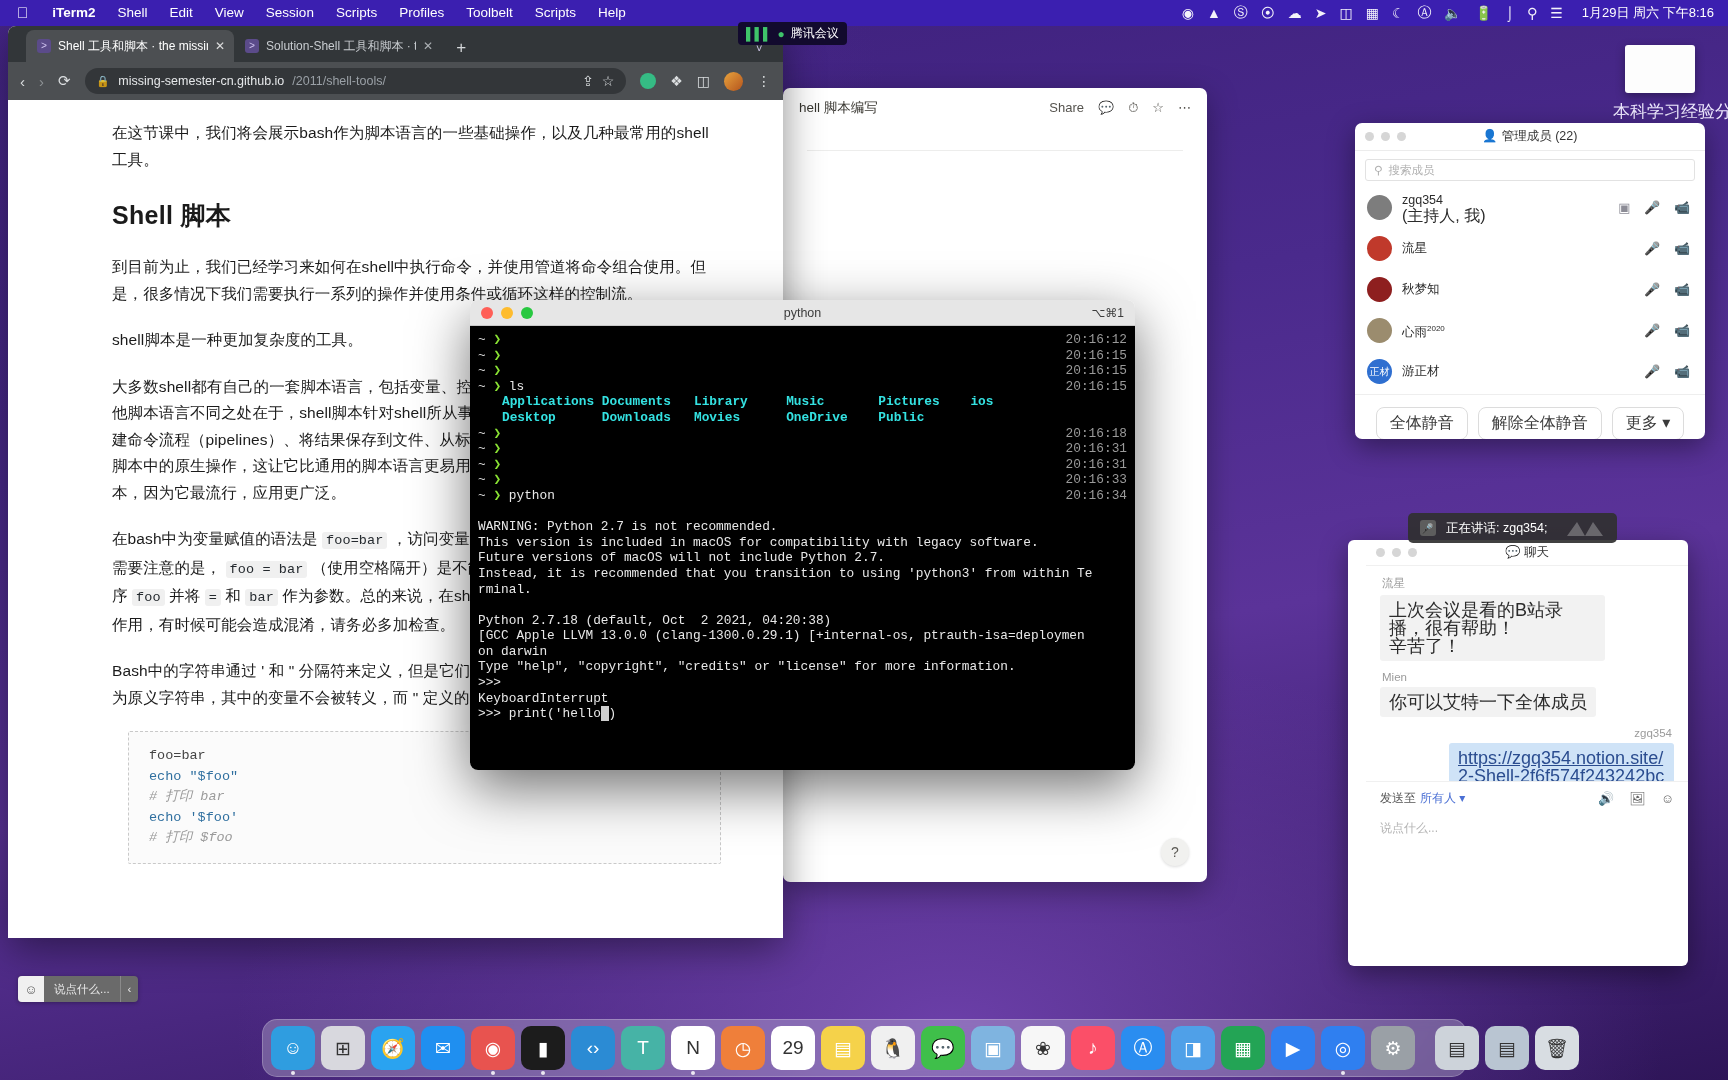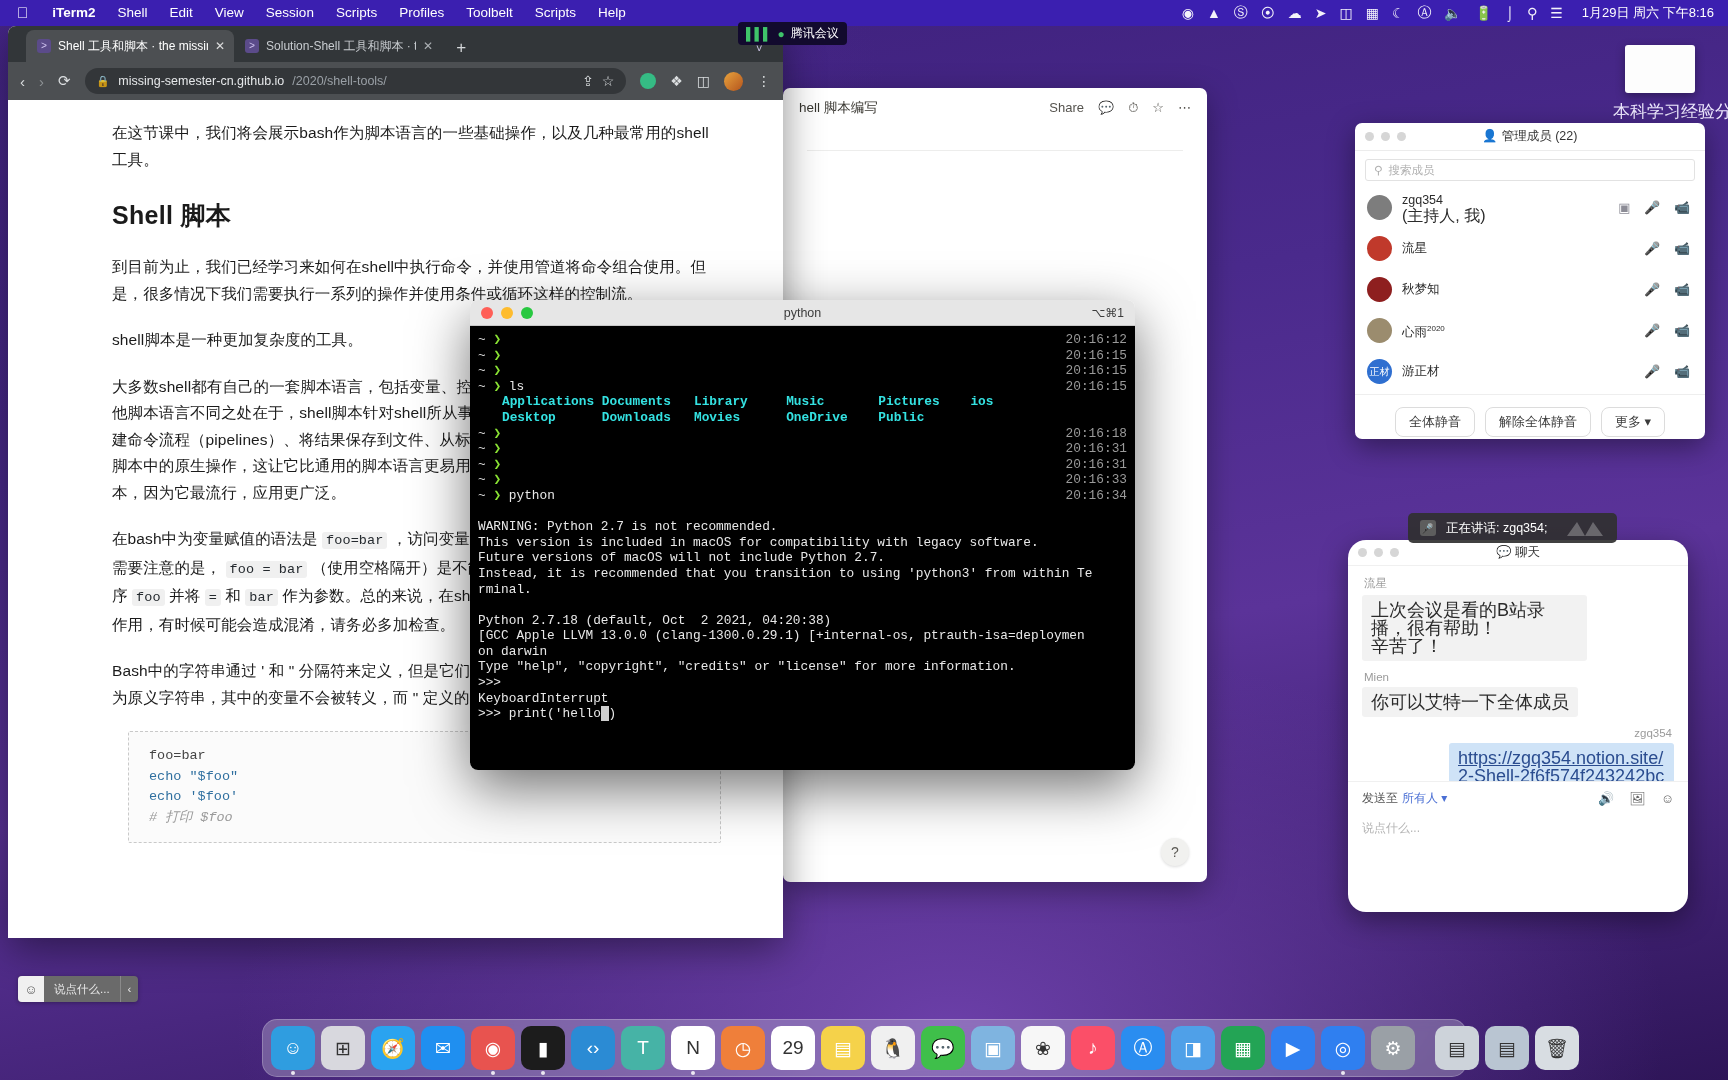--- a/index.html
+++ b/index.html
@@ -191,39 +191,39 @@
   #members .nm .sub { color:#2b2b2b; font-size:16px; }
   #members .nm .sup { font-size:8px; vertical-align:super; }
   #members .icons { display:flex; gap:14px; align-items:center; color:#8c8c96; }
   #members .icons .off { color:#b9a0a8; }
   #members .icons .cam { color:#c49aa4; }
   #members .foot {
     border-top:1px solid #eee; display:flex; justify-content:center; gap:10px; padding:12px 0 0 0;
     margin-top:2px;
   }
   #members .btn {
-    border:1px solid #dcdcdc; border-radius:8px; font-size:13px; color:#3b3b3b;
+    border:1px solid #dcdcdc; border-radius:8px; font-size:16px; color:#3b3b3b;
     padding:5px 13px; background:#fff;
   }
 
   
   #speaking {
     position:absolute; left:1408px; top:513px; height:30px; background:rgba(48,48,48,.92);
     border-radius:5px; display:flex; align-items:center; gap:10px; padding:0 12px;
     color:#fff; font-size:12.5px; z-index:58;
   }
   #speaking .micbox { width:16px;height:16px; display:flex;align-items:center;justify-content:center;
     background:#5d5d5d; border-radius:3px; font-size:10px;}
   #speaking .face { width:42px; height:24px; opacity:.35; margin-left:6px; }
 
   
   #chat {
-    position:absolute; left:1348px; top:540px; width:340px; height:372px;
-    background:#fff; border-radius:18px; overflow:hidden; z-index:52;
-    box-shadow:0 8px 28px rgba(0,0,0,.40); color:#333;
+    position:absolute; left:1348px; top:540px; width:340px; height:426px;
+    background:#fff; border-radius:6px; overflow:hidden; z-index:52;
+    box-shadow:0 8px 28px rgba(0,0,0,.40); color:#333;padding-left:18px;
   }
   #chat .chead {
     height:26px; display:flex; align-items:center; position:relative; padding:0 10px;
     border-bottom:1px solid #f0f0f0;
   }
   #chat .chead .lights { display:flex; gap:7px; }
   #chat .chead .lights i { width:9px;height:9px;border-radius:50%; background:#d6d6d6; display:block;}
   #chat .chead .ct { position:absolute; left:0; right:0; text-align:center; font-size:12.5px; }
   #chat .body { padding:10px 14px 0 14px; height:215px; overflow:hidden; }
   #chat .sender { font-size:11.5px; color:#9b9b9b; margin:0 0 4px 2px; }
@@ -335,21 +335,21 @@
     </div>
     <div class="newtab">+</div>
   </div>
   <div class="toolbar">
     <span class="navbtn">‹</span>
     <span class="navbtn dim">›</span>
     <span class="navbtn">⟳</span>
     <div class="omnibox">
       <span class="lock">🔒</span>
       <span>missing-semester-cn.github.io</span>
-        <span class="pathdim">/2020/shell-tools/</span>
+        <span class="pathdim">/2011/shell-tools/</span>
       <span style="flex:1"></span>
       <span class="tbicon">⇪</span>
       <span class="tbicon">☆</span>
     </div>
     <span class="avatar"></span>
     <span class="tbicon">❖</span>
     <span class="tbicon">◫</span>
     <span class="profile"></span>
     <span class="tbicon">⋮</span>
   </div>
@@ -362,20 +362,21 @@
       <p>shell脚本是一种更加复杂度的工具。</p>
       <p>大多数shell都有自己的一套脚本语言，包括变量、控制流和自己的语法。shell脚本与其他脚本语言不同之处在于，shell脚本针对shell所从事的相关工作进行来优化。因此，创建命令流程（pipelines）、将结果保存到文件、从标准输入中读取输入，这些都是shell脚本中的原生操作，这让它比通用的脚本语言更易用。本节中，我们会专注于bash脚本，因为它最流行，应用更广泛。</p>
       <p>
         <span>在bash中为变量赋值的语法是 </span><code class="inl">foo=bar</code><span> ，访问变量中存储的数值，其语法为 </span><code class="inl">$foo</code><span> 。需要注意的是， </span><code class="inl">foo = bar</code><span> （使用空格隔开）是不能正确工作的，因为解释器会调用程序 </span><code class="inl">foo</code><span> 并将 </span><code class="inl">=</code><span> 和 </span><code class="inl">bar</code><span> 作为参数。总的来说，在shell脚本中使用空格会起到分割参数的作用，有时候可能会造成混淆，请务必多加检查。</span>
       </p>
       <p>Bash中的字符串通过 ' 和 " 分隔符来定义，但是它们的含义并不相同。以 ' 定义的字符串为原义字符串，其中的变量不会被转义，而 " 定义的字符串会将变量值进行替换。</p>
     </div>
     <div class="codeblock">
       <div class="pl">foo=bar</div>
       <div class="str">echo "$foo"</div>
+      <div class="cm"># 打印 bar</div>
       <div class="str">echo '$foo'</div>
       <div class="cm"># 打印 $foo</div>
     </div>
   </div>
 </div>
 
 <div id="feedback">
   <span class="face">☺</span>
   <span class="txt">说点什么...</span>
   <span class="arr">‹</span>

